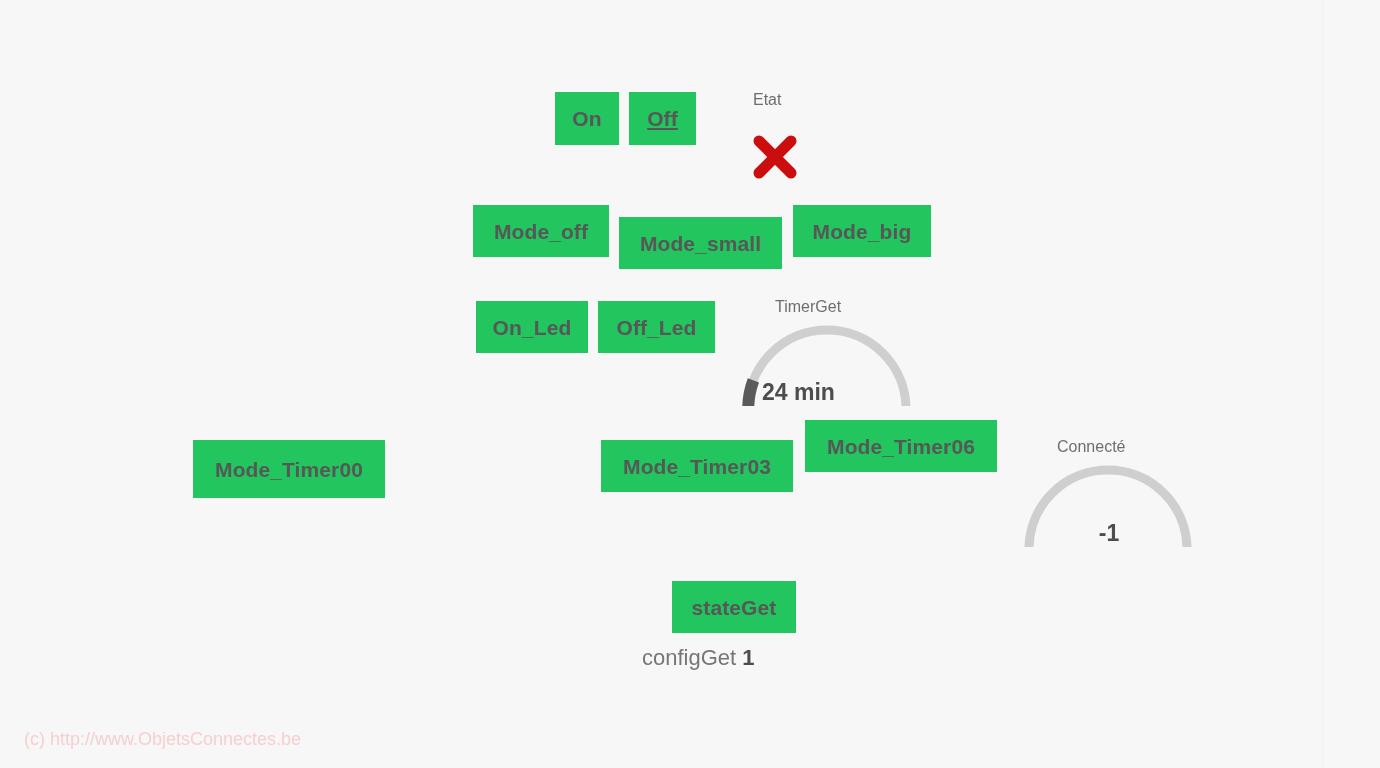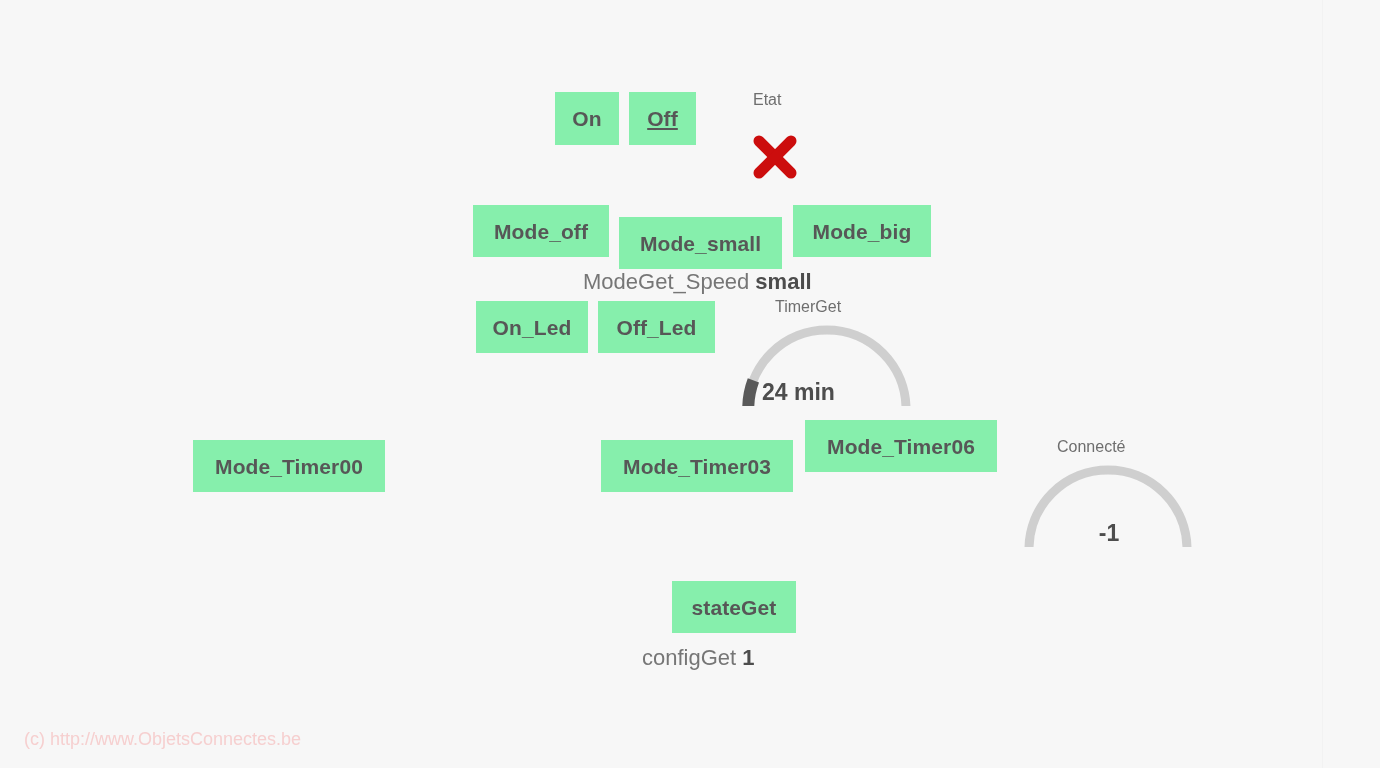--- a/index.html
+++ b/index.html
@@ -29,21 +29,21 @@
     left: 1322px;
     top: 0;
     width: 1px;
     height: 768px;
     background: #f2f2f2;
   }
 
   
   .btn {
     position: absolute;
-    background: #86efac;
+    background: #22c55e;
     color: #575757;
     border: none;
     font-family: "Liberation Sans", sans-serif;
     font-weight: bold;
     font-size: 21px;
     letter-spacing: 0.1px;
     display: flex;
     align-items: center;
     justify-content: center;
     cursor: pointer;
@@ -135,41 +135,38 @@
       </g>
     </svg>
   </div>
 
   <button class="btn" style="left:473px; top:205px; width:136px; height:52px;">Mode_off</button>
 
   <button class="btn" style="left:619px; top:217px; width:163px; height:52px;">Mode_small</button>
 
   <button class="btn" style="left:793px; top:205px; width:138px; height:52px;">Mode_big</button>
 
-  <div class="readout" style="left:583px; top:271px;">
-    <span class="rd-name">ModeGet_Speed</span><span class="rd-val">small</span>
-  </div>
 
   <button class="btn" style="left:476px; top:301px; width:112px; height:52px;">On_Led</button>
 
   <button class="btn" style="left:598px; top:301px; width:117px; height:52px;">Off_Led</button>
 
   <div class="label" style="left:775px; top:299px;">TimerGet</div>
 
   <div class="gauge" style="left:740px; top:322px; width:176px; height:84px;">
     <svg width="176" height="170" viewBox="0 0 176 170" aria-hidden="true">
 
       <circle cx="87" cy="87" r="79" fill="none" stroke="#cfcfcf" stroke-width="9"></circle>
 
       <path d="M 35.6 145.8 A 79 79 0 0 1 13.4 58.4" fill="none" stroke="#5a5a5a" stroke-width="12" stroke-linecap="butt"></path>
     </svg>
     <div class="gauge-value" style="top:59px; left:22px; width:176px; text-align:left;">24 min</div>
   </div>
 
-  <button class="btn" style="left:193px; top:440px; width:192px; height:52px;">Mode_Timer00</button>
+  <button class="btn" style="left:193px; top:440px; width:192px; height:58px;">Mode_Timer00</button>
 
 
   <button class="btn" style="left:601px; top:440px; width:192px; height:52px;">Mode_Timer03</button>
 
   <button class="btn" style="left:805px; top:420px; width:192px; height:52px;">Mode_Timer06</button>
 
   <div class="label" style="left:1057px; top:439px;">Connecté</div>
 
   <div class="gauge" style="left:1021px; top:462px; width:176px; height:85px;">
     <svg width="176" height="170" viewBox="0 0 176 170" aria-hidden="true">

